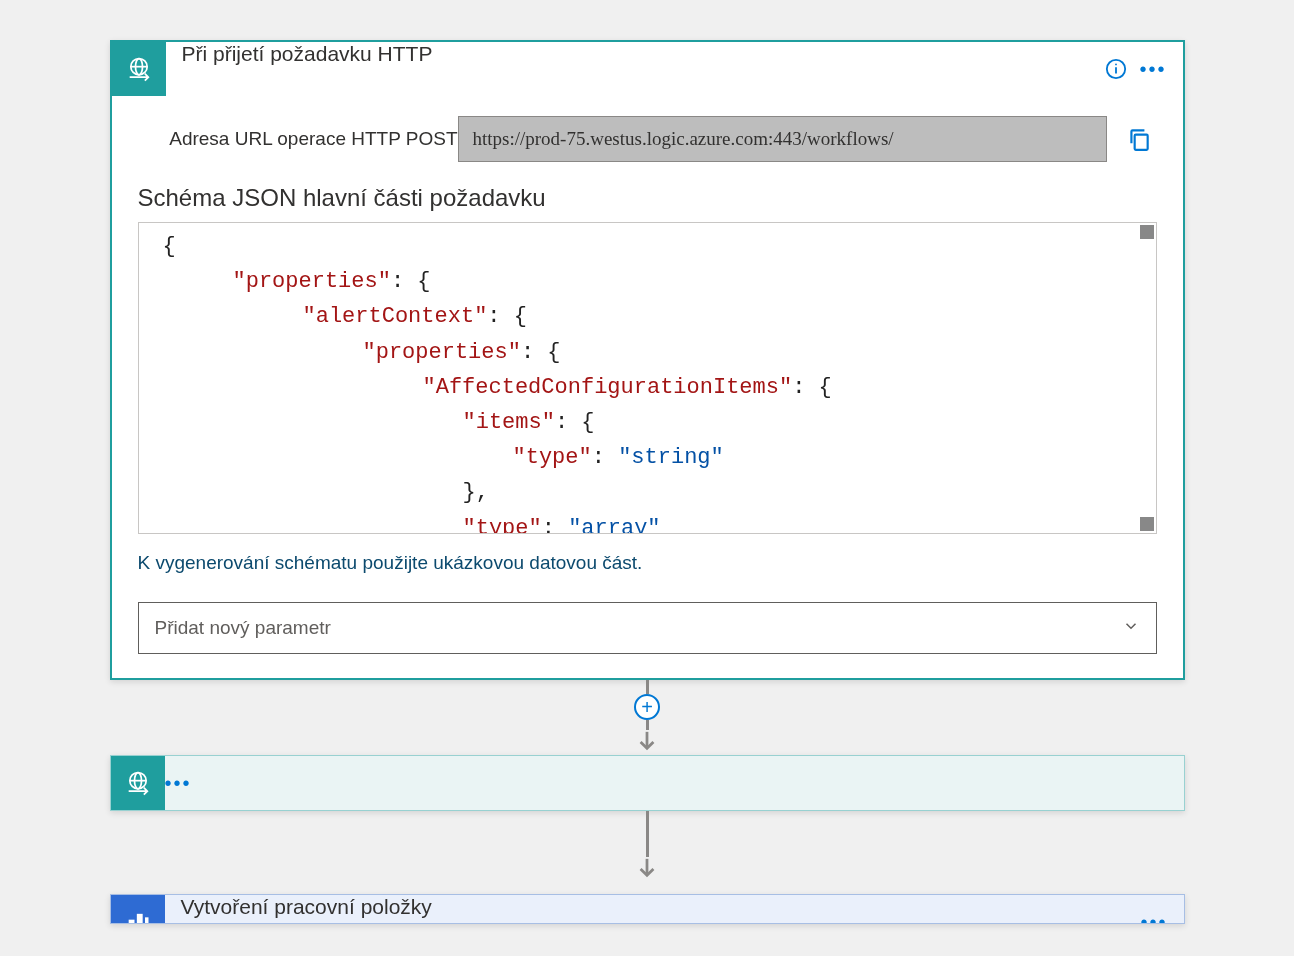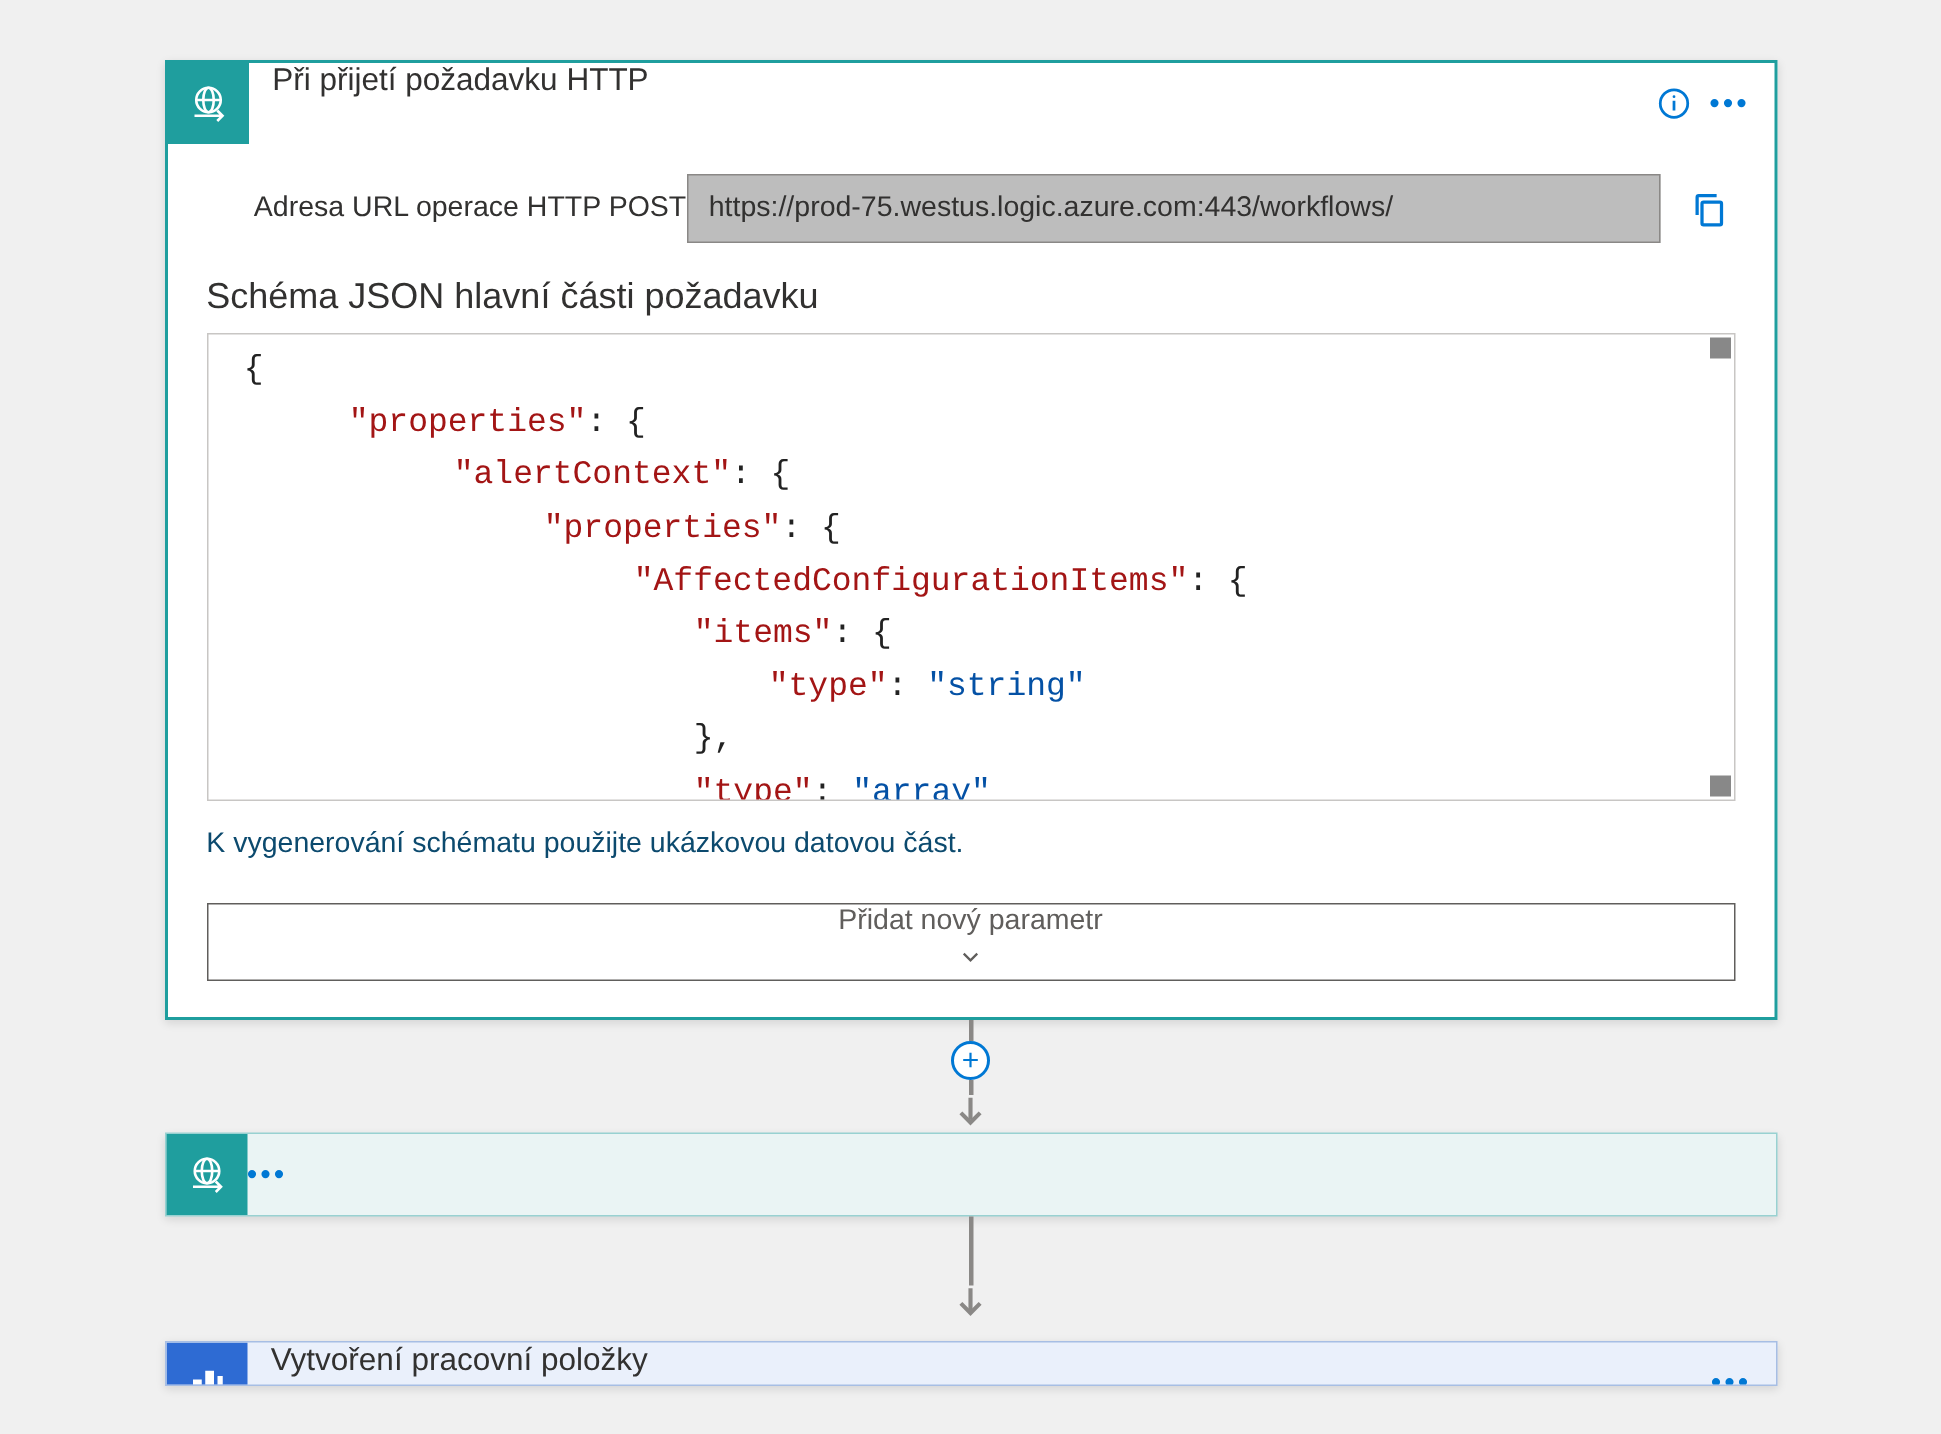--- a/index.html
+++ b/index.html
@@ -64,20 +64,21 @@
     background: #bdbdbd;
     border: 1px solid #8a8886;
     color: #323130;
     font-size: 19px;
     padding: 0 14px;
     display: flex;
     align-items: center;
     overflow: hidden;
     white-space: nowrap;
     text-overflow: ellipsis;
+    font-family: Liberation Serif, serif;
   }
   .copy-btn { width: 36px; height:36px; margin-left: 14px; color:#0078d4; cursor:pointer; display:flex; align-items:center; justify-content:center; }
   .section-label { font-size: 24px; margin-bottom: 10px; }
   .code-editor {
     border: 1px solid #c8c6c4;
     height: 312px;
     overflow: hidden;
     position: relative;
     font-family: "Consolas","Courier New",monospace;
     font-size: 22px;
@@ -101,21 +102,20 @@
     margin-top: 28px;
     height: 52px;
     border: 1px solid #605e5c;
     display: flex;
     align-items: center;
     padding: 0 16px;
     color: #605e5c;
     font-size: 19px;
     justify-content: space-between;
     cursor: pointer;
-    flex-direction: column;
   }
   .chev { color:#605e5c; }
   .connector { display:flex; flex-direction:column; align-items:center; margin: 0; }
   .connector .line { width:3px; background:#8a8886; }
   .connector .add-circle {
     width:26px; height:26px; border:2px solid #0078d4; border-radius:50%;
     background:#fff; display:flex; align-items:center; justify-content:center;
     color:#0078d4; font-size:20px; line-height:1; position:relative; z-index:2;
   }
   .connector .arrow svg { width:22px; height:22px; stroke:#8a8886; fill:#8a8886; }

